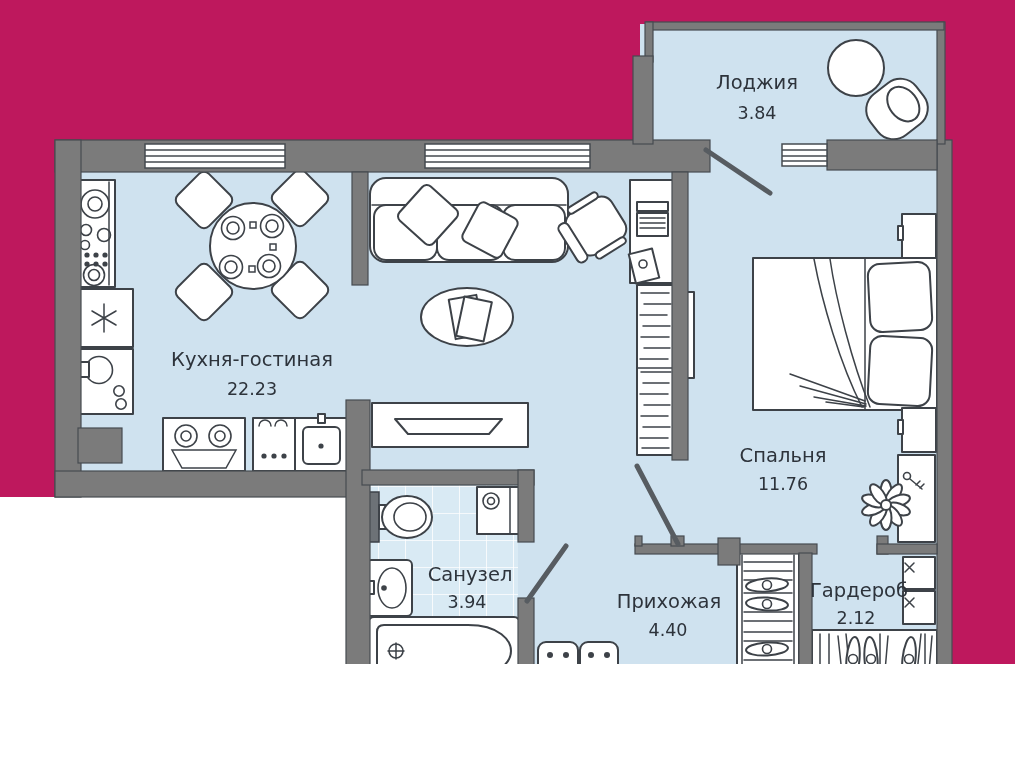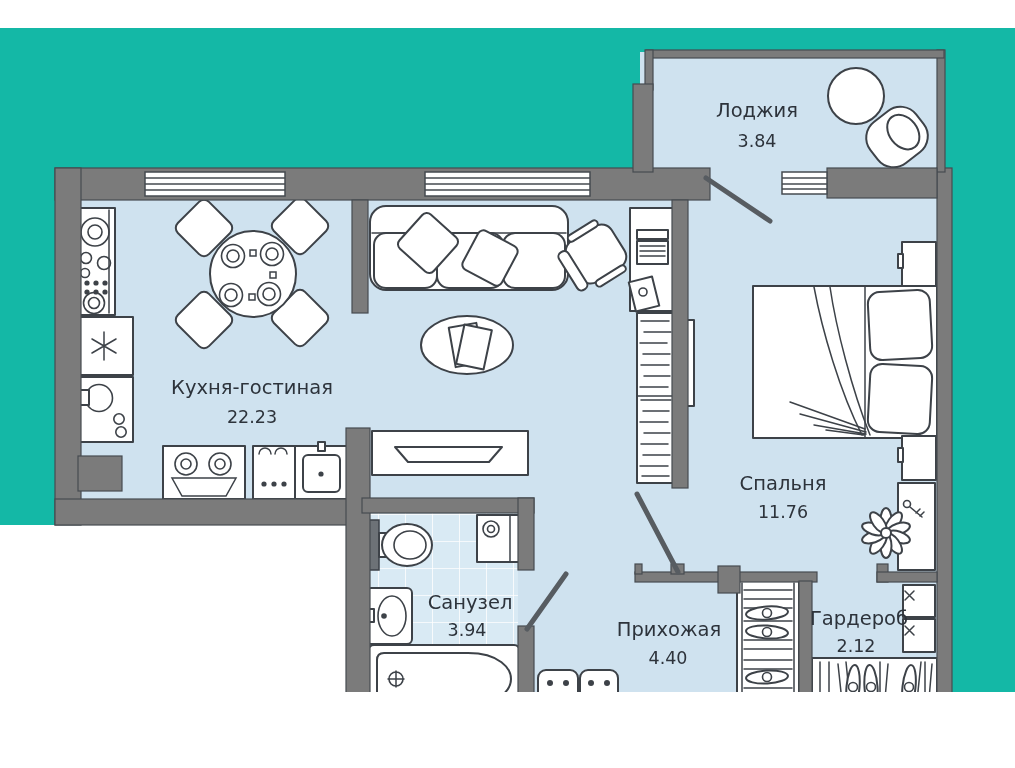--- a/index.html
+++ b/index.html
@@ -1,17 +1,17 @@
 <!DOCTYPE html>
 <html><head>
 <meta charset="utf-8">
 <style>
   html,body{margin:0;padding:0;background:#ffffff;}
   body{width:1015px;height:768px;font-family:"DejaVu Sans","Liberation Sans",sans-serif;}
-  #plan-wrap{position:relative;width:1015px;height:664px;background:#14b8a6;overflow:hidden;margin-top:28px;}
+  #plan-wrap{position:relative;width:1015px;height:664px;background:#be185d;overflow:hidden;}
   svg{display:block;}
   .floor{fill:#cfe2ef;}
   .wall{fill:#7b7b7b;stroke:#464b50;stroke-width:1.2;}
   .furn{fill:#ffffff;stroke:#3d4248;stroke-width:2;stroke-linejoin:round;}
   .ln{fill:none;stroke:#3d4248;stroke-width:1.5;stroke-linecap:round;}
   .ring{fill:none;stroke:#3d4248;stroke-width:1.6;}
   .win{fill:#ffffff;stroke:#464b50;stroke-width:1.5;}
   .winbar{fill:none;stroke:#464b50;stroke-width:1.3;}
   .door{fill:none;stroke:#575c61;stroke-width:5;stroke-linecap:round;}
   .dark{fill:#6d7277;stroke:#3d4248;stroke-width:1.5;}

